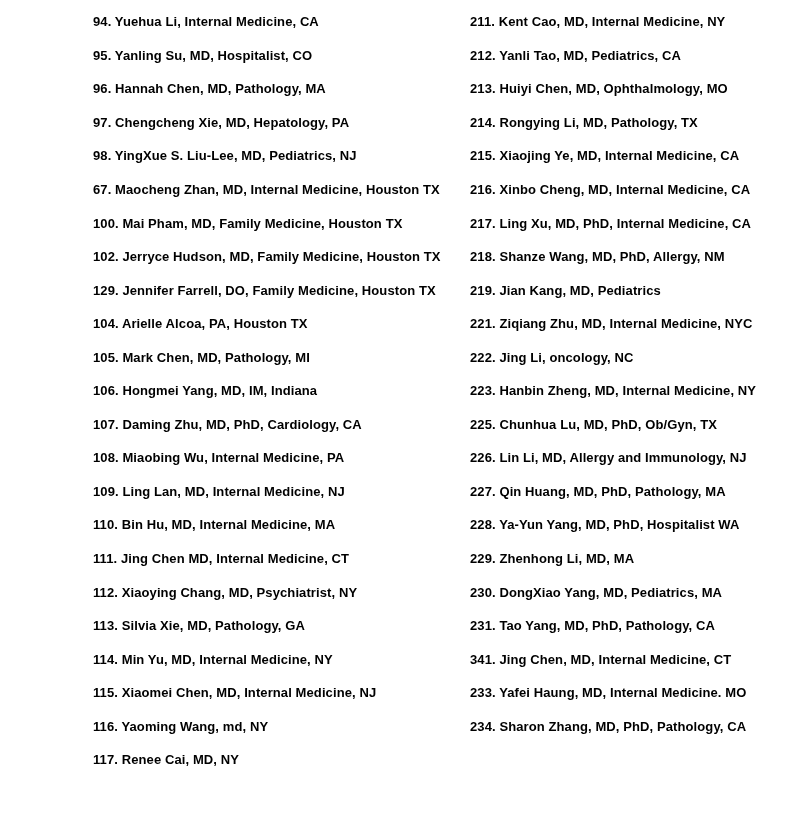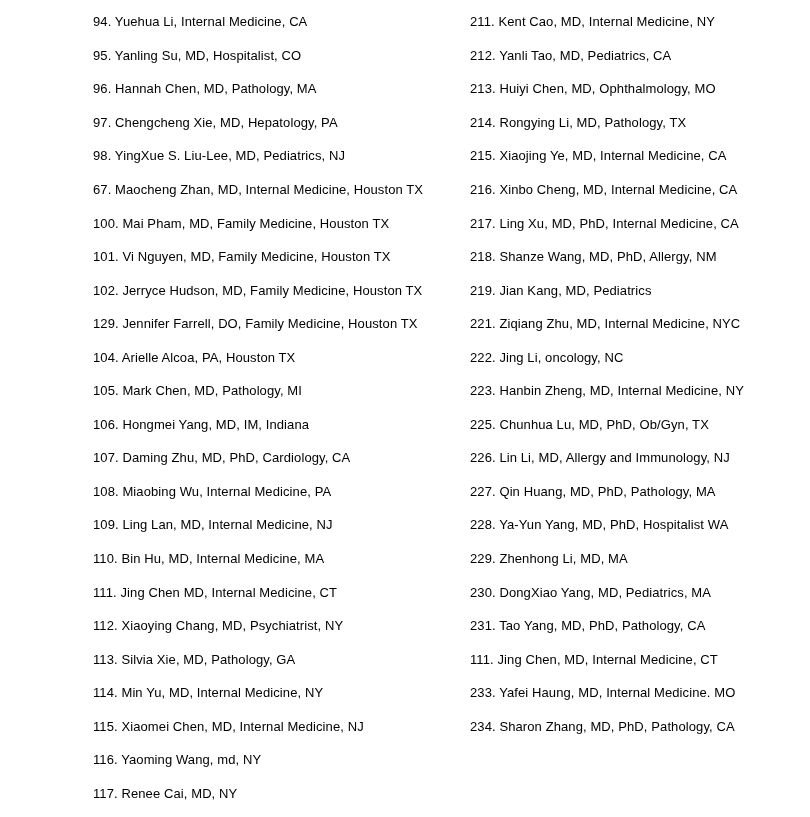--- a/index.html
+++ b/index.html
@@ -22,35 +22,35 @@
     top: 5px;
     white-space: nowrap;
   }
   .column-left  { left: 93px;  }
   .column-right { left: 470px; }
   .entry {
     height: 33.55px;
     display: flex;
     align-items: center;
     letter-spacing: 0.1px;
+    font-weight: bold;
   }
 </style>
 </head>
 <body>
 
 <div class="page">
   <div class="column column-left">
       <div class="entry">94. Yuehua Li, Internal Medicine, CA</div>
       <div class="entry">95. Yanling Su, MD, Hospitalist, CO</div>
       <div class="entry">96. Hannah Chen, MD, Pathology, MA</div>
       <div class="entry">97. Chengcheng Xie, MD, Hepatology, PA</div>
       <div class="entry">98. YingXue S. Liu-Lee, MD, Pediatrics, NJ</div>
       <div class="entry">67. Maocheng Zhan, MD, Internal Medicine, Houston TX</div>
       <div class="entry">100. Mai Pham, MD, Family Medicine, Houston TX</div>
-      <div class="entry">101. Vi Nguyen, MD, Family Medicine, Houston TX</div>
       <div class="entry">102. Jerryce Hudson, MD, Family Medicine, Houston TX</div>
       <div class="entry">129. Jennifer Farrell, DO, Family Medicine, Houston TX</div>
       <div class="entry">104. Arielle Alcoa, PA, Houston TX</div>
       <div class="entry">105. Mark Chen, MD, Pathology, MI</div>
       <div class="entry">106. Hongmei Yang, MD, IM, Indiana</div>
       <div class="entry">107. Daming Zhu, MD, PhD, Cardiology, CA</div>
       <div class="entry">108. Miaobing Wu, Internal Medicine, PA</div>
       <div class="entry">109. Ling Lan, MD, Internal Medicine, NJ</div>
       <div class="entry">110. Bin Hu, MD, Internal Medicine, MA</div>
       <div class="entry">111. Jing Chen MD, Internal Medicine, CT</div>
@@ -74,17 +74,17 @@
       <div class="entry">221. Ziqiang Zhu, MD, Internal Medicine, NYC</div>
       <div class="entry">222. Jing Li, oncology, NC</div>
       <div class="entry">223. Hanbin Zheng, MD, Internal Medicine, NY</div>
       <div class="entry">225. Chunhua Lu, MD, PhD, Ob/Gyn, TX</div>
       <div class="entry">226. Lin Li, MD, Allergy and Immunology, NJ</div>
       <div class="entry">227. Qin Huang, MD, PhD, Pathology, MA</div>
       <div class="entry">228. Ya-Yun Yang, MD, PhD, Hospitalist WA</div>
       <div class="entry">229. Zhenhong Li, MD, MA</div>
       <div class="entry">230. DongXiao Yang, MD, Pediatrics, MA</div>
       <div class="entry">231. Tao Yang, MD, PhD, Pathology, CA</div>
-      <div class="entry">111. Jing Chen, MD, Internal Medicine, CT</div>
+      <div class="entry">341. Jing Chen, MD, Internal Medicine, CT</div>
       <div class="entry">233. Yafei Haung, MD, Internal Medicine. MO</div>
       <div class="entry">234. Sharon Zhang, MD, PhD, Pathology, CA</div>
     </div>
 </div>
 
 </body></html>

